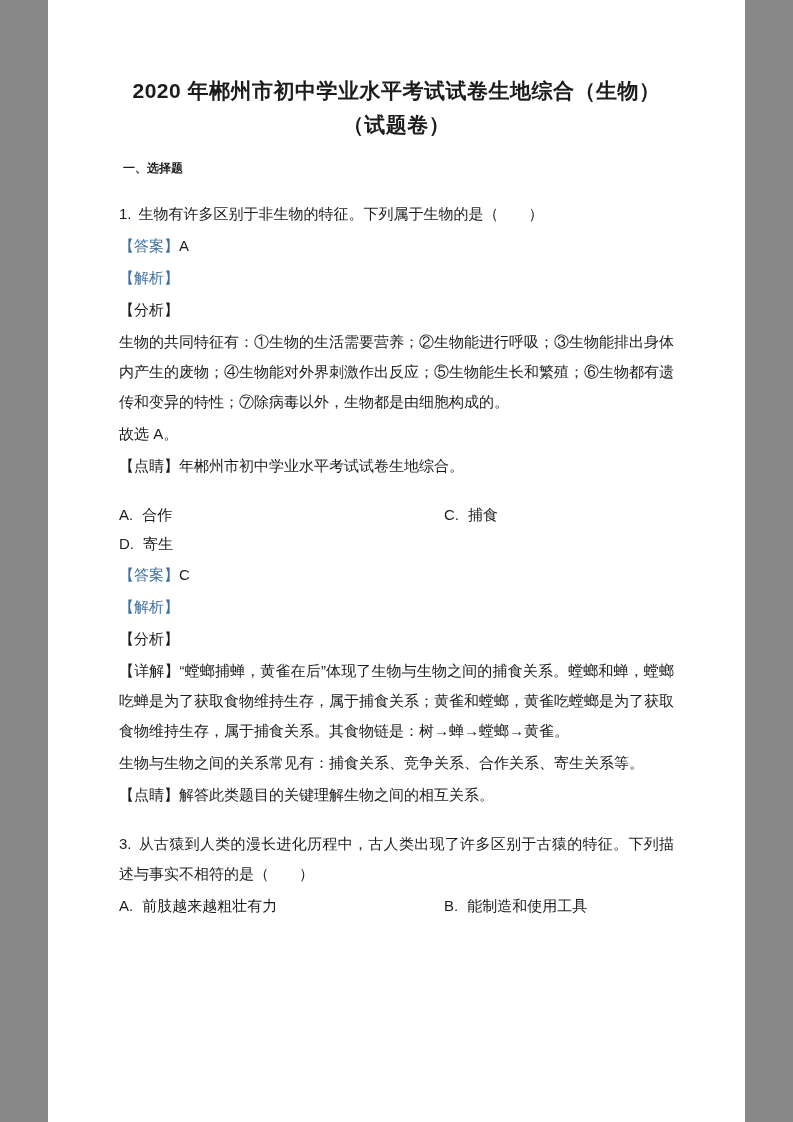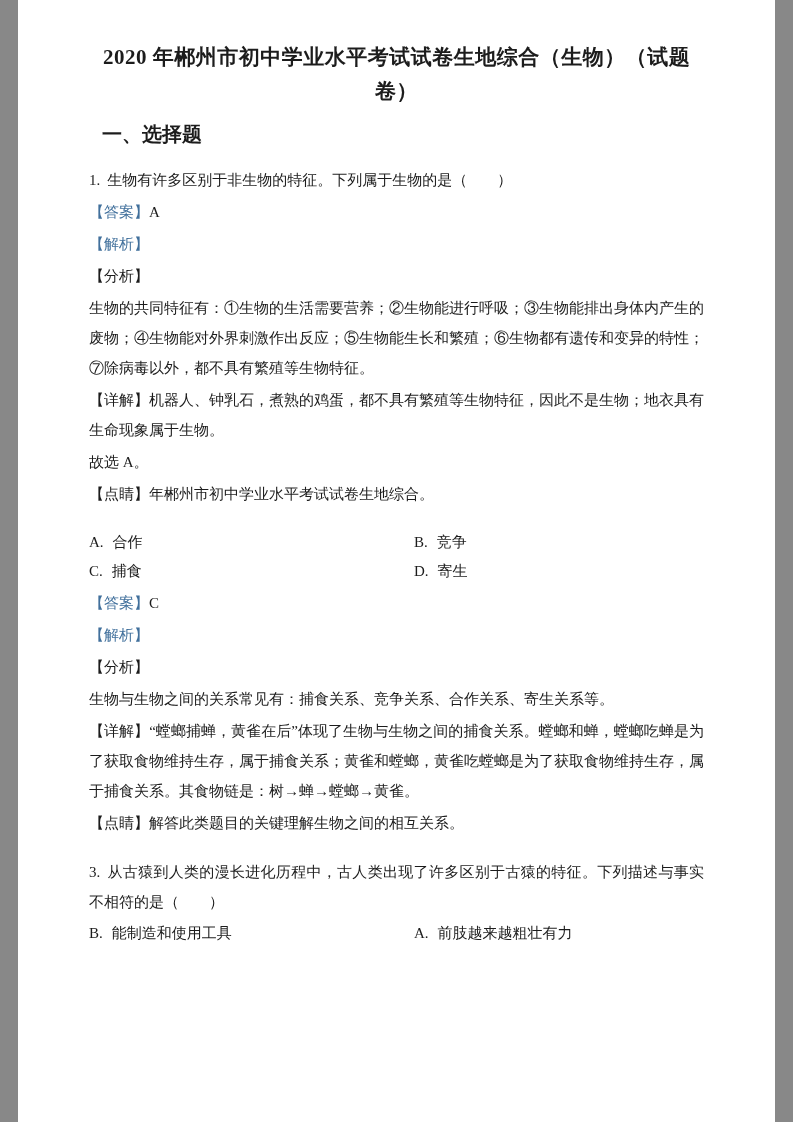--- a/index.html
+++ b/index.html
@@ -4,42 +4,42 @@
 <style>
   :root{
     --blue:#41709C;
     --ink:#1C1C1C;
     --bg:#FFFFFF;
   }
   *{margin:0;padding:0;box-sizing:border-box;}
   html,body{background:#888;}
   body{display:flex;justify-content:center;}
   .page{
-    width:757px;height:1122px;
+    width:697px;height:1122px;
     background:var(--bg);
-    padding:40px 71px 0 71px;
-    font-family:Liberation Serif, serif;
+    padding:74px 71px 0 71px;
+    font-family:Liberation Sans, sans-serif;
     color:var(--ink);
     font-size:15px;
     line-height:30px;
     overflow:hidden;
   }
   .doc-title{
     font-size:21px;
     line-height:34px;
     font-weight:bold;
     text-align:center;
     margin:0 0 14px 0;
     letter-spacing:0.5px;
   }
   .section-heading{
-    font-size:20px;
+    font-size:12px;
     line-height:24px;
     font-weight:bold;
-    margin:0 0 6px 13px;
+    margin:0 0 6px 4px;
   }
   .question{margin-top:19px;}
   p.line,p.para{margin:0 0 2px 0;}
   p.para{text-align:justify;}
   .stem .qnum{margin-right:7px;}
   .opt-grid{
     display:grid;
     grid-template-columns:325px 1fr;
     margin:2px 0 2px 0;
   }
@@ -55,42 +55,40 @@
 
   <h1 class="doc-title">2020 年郴州市初中学业水平考试试卷生地综合（生物）（试题卷）</h1>
 
   <h2 class="section-heading">一、选择题</h2>
 
   <section class="question">
     <p class="para stem"><span class="qnum">1.</span><span>生物有许多区别于非生物的特征。下列属于生物的是（　　）</span></p>
     <p class="line"><span class="blue">【答案】</span><span class="answer-value">A</span></p>
     <p class="line blue">【解析】</p>
     <p class="line">【分析】</p>
-    <p class="para">生物的共同特征有：①生物的生活需要营养；②生物能进行呼吸；③生物能排出身体内产生的废物；④生物能对外界刺激作出反应；⑤生物能生长和繁殖；⑥生物都有遗传和变异的特性；⑦除病毒以外，都不具有繁殖等生物特征。</p>
-    <p class="para"><span>【详解】</span><span>机器人、钟乳石，煮熟的鸡蛋，都不具有繁殖等生物特征，因此不是生物；地衣具有生命现象属于生物。</span></p>
+    <p class="para">生物的共同特征有：①生物的生活需要营养；②生物能进行呼吸；③生物能排出身体内产生的废物；④生物能对外界刺激作出反应；⑤生物能生长和繁殖；⑥生物都有遗传和变异的特性；⑦除病毒以外，生物都是由细胞构成的。</p>
     <p class="line">故选 A。</p>
     <p class="para"><span>【点睛】</span><span>年郴州市初中学业水平考试试卷生地综合。</span></p>
   </section>
 
   <section class="question">
     <div class="opt-grid">
       <p class="opt"><span class="letter">A.</span><span>合作</span></p>
-      <p class="opt"><span class="letter">B.</span><span>竞争</span></p>
       <p class="opt"><span class="letter">C.</span><span>捕食</span></p>
       <p class="opt"><span class="letter">D.</span><span>寄生</span></p>
     </div>
     <p class="line"><span class="blue">【答案】</span><span class="answer-value">C</span></p>
     <p class="line blue">【解析】</p>
     <p class="line">【分析】</p>
+    <p class="para"><span>【详解】</span><span>“螳螂捕蝉，黄雀在后”体现了生物与生物之间的捕食关系。螳螂和蝉，螳螂吃蝉是为了获取食物维持生存，属于捕食关系；黄雀和螳螂，黄雀吃螳螂是为了获取食物维持生存，属于捕食关系。其食物链是：树→蝉→螳螂→黄雀。</span></p>
     <p class="para">生物与生物之间的关系常见有：捕食关系、竞争关系、合作关系、寄生关系等。</p>
-    <p class="para"><span>【详解】</span><span>“螳螂捕蝉，黄雀在后”体现了生物与生物之间的捕食关系。螳螂和蝉，螳螂吃蝉是为了获取食物维持生存，属于捕食关系；黄雀和螳螂，黄雀吃螳螂是为了获取食物维持生存，属于捕食关系。其食物链是：树→蝉→螳螂→黄雀。</span></p>
     <p class="para"><span>【点睛】</span><span>解答此类题目的关键理解生物之间的相互关系。</span></p>
   </section>
 
   <section class="question">
     <p class="para stem"><span class="qnum">3.</span><span>从古猿到人类的漫长进化历程中，古人类出现了许多区别于古猿的特征。下列描述与事实不相符的是（　　）</span></p>
     <div class="opt-grid">
+      <p class="opt"><span class="letter">A.</span><span>前肢越来越粗壮有力</span></p>
       <p class="opt"><span class="letter">B.</span><span>能制造和使用工具</span></p>
-      <p class="opt"><span class="letter">A.</span><span>前肢越来越粗壮有力</span></p>
     </div>
   </section>
 
 </div>
 
 </body></html>

